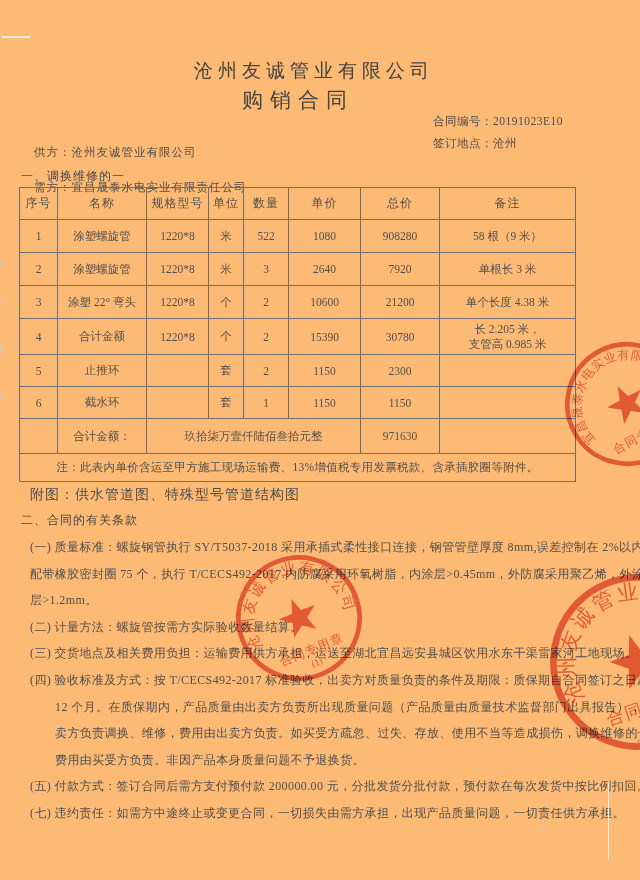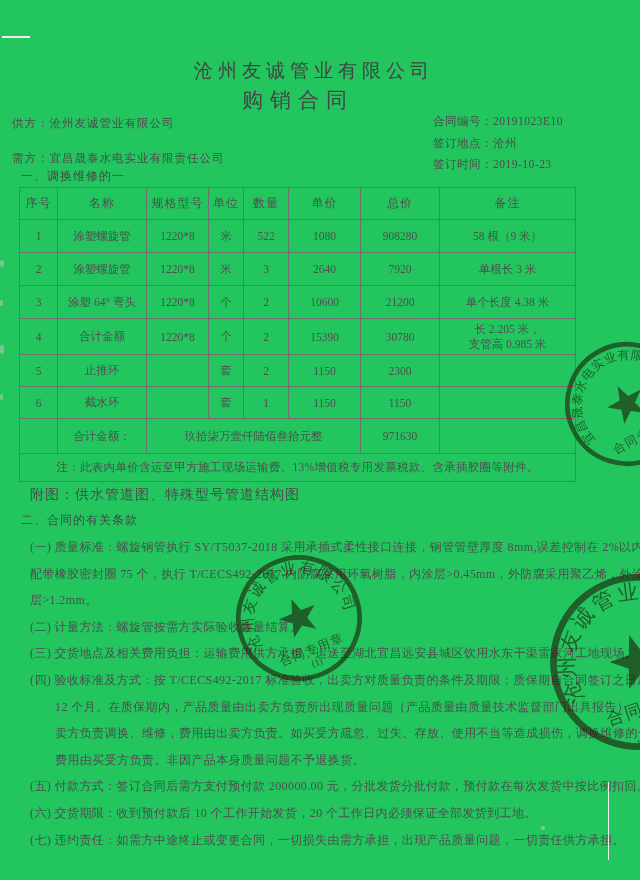--- a/index.html
+++ b/index.html
@@ -1,25 +1,25 @@
 <!DOCTYPE html>
 <html><head>
 <meta charset="utf-8">
 <style>
   html,body{margin:0;padding:0;background:#ffffff;}
   .page{
     position:relative;width:640px;height:880px;overflow:hidden;
-    background:#22c55e;color:#4c4c4c;
+    background:#fdba74;color:#4c4c4c;
     font-family:"Liberation Serif","DejaVu Serif",serif;
   }
   .abs{position:absolute;}
   .center{left:0;right:0;text-align:center;}
   .company-title{top:58px;right:12px;font-size:19px;letter-spacing:5px;color:#424242;}
   .doc-title{top:86px;right:44px;font-size:21px;letter-spacing:7px;color:#454545;}
-  .party{left:12px;font-size:11.5px;letter-spacing:1px;color:#4c4c4c;}
+  .party{left:34px;font-size:11.5px;letter-spacing:1px;color:#4c4c4c;margin-top:29px;}
   .supplier{top:116px;}
   .buyer{top:151px;}
   .meta{left:433px;top:111px;font-size:11.5px;line-height:21.5px;letter-spacing:.5px;color:#4c4c4c;}
   .sec-title{left:21px;font-size:12px;letter-spacing:1px;color:#474747;}
   .sec1-title{top:168px;}
   .sec2-title{top:512px;}
 
   table.items{
     position:absolute;left:19px;top:187px;width:556px;
     border-collapse:collapse;table-layout:fixed;
@@ -66,21 +66,20 @@
 
   <div class="abs center company-title">沧州友诚管业有限公司</div>
   <div class="abs center doc-title">购销合同</div>
 
   <div class="abs party supplier">供方：沧州友诚管业有限公司</div>
   <div class="abs party buyer">需方：宜昌晟泰水电实业有限责任公司</div>
 
   <div class="abs meta">
     <div>合同编号：20191023E10</div>
     <div>签订地点：沧州</div>
-    <div>签订时间：2019-10-23</div>
   </div>
 
   <div class="abs sec-title sec1-title">一、调换维修的一</div>
 
   <table class="items">
     <colgroup>
       <col style="width:38px">
         <col style="width:89px">
         <col style="width:62px">
         <col style="width:35px">
@@ -115,21 +114,21 @@
       <td>涂塑螺旋管</td>
       <td>1220*8</td>
       <td>米</td>
       <td>3</td>
       <td>2640</td>
       <td>7920</td>
       <td class="remark">单根长 3 米</td>
     </tr>
     <tr class="r">
       <td>3</td>
-      <td>涂塑 64° 弯头</td>
+      <td>涂塑 22° 弯头</td>
       <td>1220*8</td>
       <td>个</td>
       <td>2</td>
       <td>10600</td>
       <td>21200</td>
       <td class="remark">单个长度 4.38 米</td>
     </tr>
     <tr class="r r4">
       <td>4</td>
       <td>合计金额</td>
@@ -182,21 +181,20 @@
     <div class="tline">(一) 质量标准：螺旋钢管执行 SY/T5037-2018 采用承插式柔性接口连接，钢管管壁厚度 8mm,误差控制在 2%以内，</div>
     <div class="tline">配带橡胶密封圈 75 个，执行 T/CECS492-2017.内防腐采用环氧树脂，内涂层&gt;0.45mm，外防腐采用聚乙烯，外涂</div>
     <div class="tline">层&gt;1.2mm。</div>
     <div class="tline">(二) 计量方法：螺旋管按需方实际验收数量结算。</div>
     <div class="tline">(三) 交货地点及相关费用负担：运输费用供方承担，运送至湖北宜昌远安县城区饮用水东干渠雷家河工地现场。</div>
     <div class="tline">(四) 验收标准及方式：按 T/CECS492-2017 标准验收，出卖方对质量负责的条件及期限：质保期自合同签订之日起</div>
     <div class="tline indent">12 个月。在质保期内，产品质量由出卖方负责所出现质量问题（产品质量由质量技术监督部门出具报告），出</div>
     <div class="tline indent">卖方负责调换、维修，费用由出卖方负责。如买受方疏忽、过失、存放、使用不当等造成损伤，调换维修的一</div>
     <div class="tline indent">费用由买受方负责。非因产品本身质量问题不予退换货。</div>
     <div class="tline">(五) 付款方式：签订合同后需方支付预付款 200000.00 元，分批发货分批付款，预付款在每次发货中按比例扣回。</div>
-    <div class="tline">(六) 交货期限：收到预付款后 10 个工作开始发货，20 个工作日内必须保证全部发货到工地。</div>
     <div class="tline">(七) 违约责任：如需方中途终止或变更合同，一切损失由需方承担，出现产品质量问题，一切责任供方承担。</div>
   </div>
 
   <svg class="stamp stamp-a" viewBox="-100 -100 200 200">
     <circle class="ring" cx="0" cy="0" r="89"></circle>
     <path id="arcA" d="M -58 42 A 70 70 0 1 1 58 42" fill="none" stroke="none"></path>
     <text class="arc-text arc-text-long"><textPath href="#arcA" startOffset="50%" text-anchor="middle">宜昌晟泰水电实业有限责任公司</textPath></text>
     <polygon class="star" points="0,-30 7.05,-9.7 28.5,-9.3 11.4,3.7 17.6,24.3 0,12 -17.6,24.3 -11.4,3.7 -28.5,-9.3 -7.05,-9.7"></polygon>
     <text class="sub" x="0" y="58" text-anchor="middle">合同专用章</text>
   </svg>

